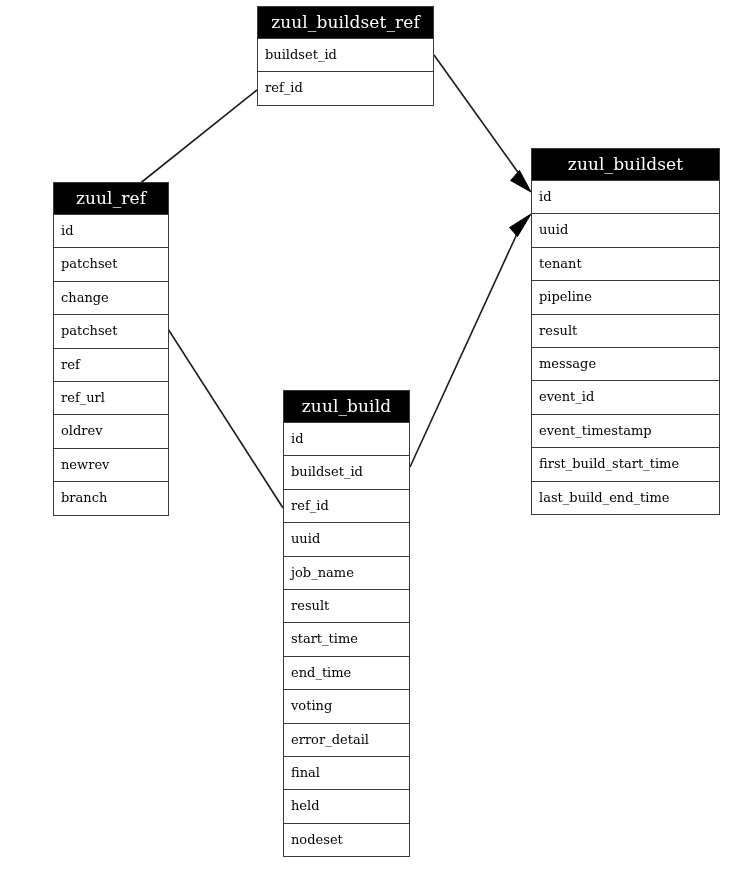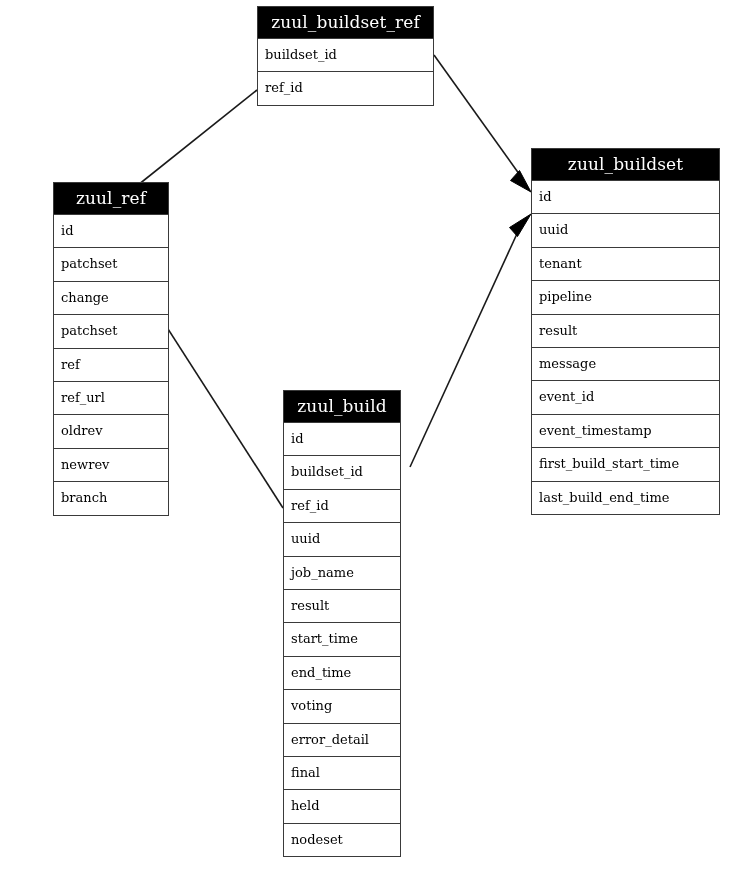--- a/index.html
+++ b/index.html
@@ -49,21 +49,21 @@
     padding-left: 7px;
     font-size: 13px;
     color: #000000;
     white-space: nowrap;
     overflow: hidden;
   }
   
   #ent-zuul_buildset_ref { left: 257px; top: 6px;   width: 177px; }
   #ent-zuul_ref          { left: 5px;   top: 182px; width: 116px; margin-left: 48px;  }
   #ent-zuul_buildset     { left: 531px; top: 148px; width: 189px; }
-  #ent-zuul_build        { left: 283px; top: 390px; width: 118px; }
+  #ent-zuul_build        { left: 283px; top: 390px; width: 127px; }
 </style>
 </head>
 <body>
 
 <div id="canvas">
 
   <svg class="edges" viewBox="0 0 754 895" width="754" height="895" xmlns="http://www.w3.org/2000/svg">
 
     <g>
       <path d="M 257,90 L 113,205" fill="none" stroke="#1a1a1a" stroke-width="1.6"></path>

